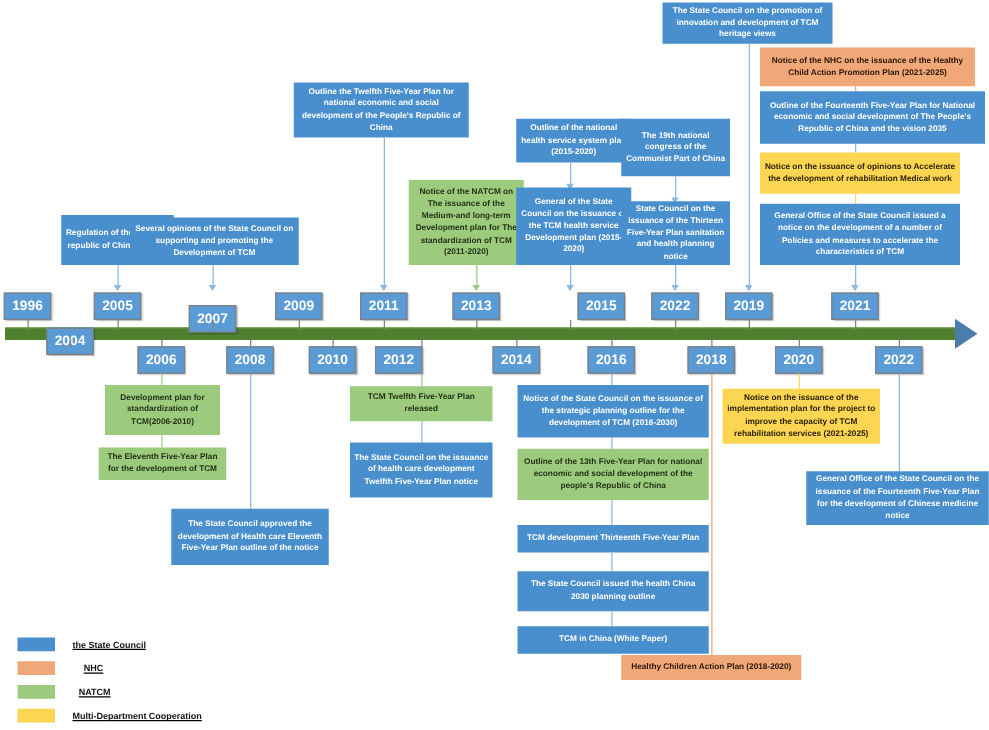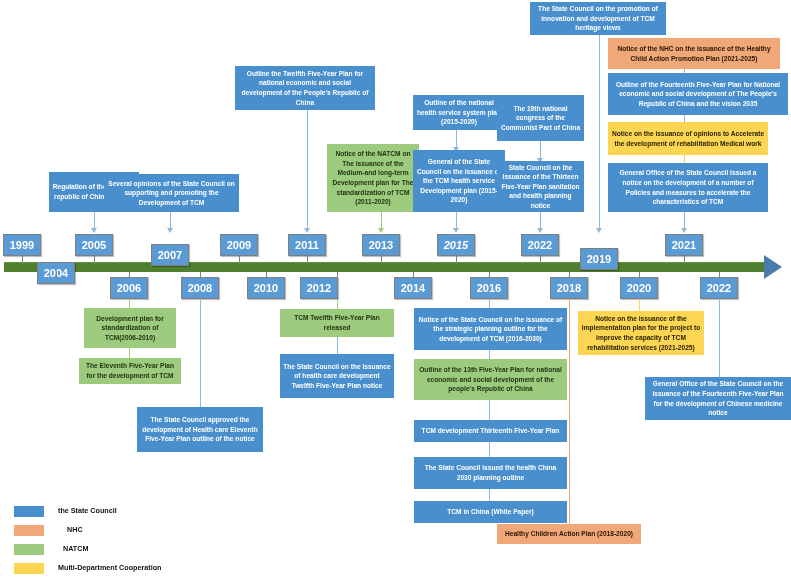--- a/index.html
+++ b/index.html
@@ -37,34 +37,34 @@
   .ln.green{background:#9ccb7d;}
   .ln.orange{background:#f0a878;}
   .ln.yellow{background:#fcd553;}
   .arw{position:absolute;width:0;height:0;border-left:3.5px solid transparent;
        border-right:3.5px solid transparent;}
   .arw.down.blue{border-top:5px solid #8db9de;}
   .arw.down.green{border-top:5px solid #9ccb7d;}
 
   
   .legend{position:absolute;left:14px;top:506px;}
-  .lg-row{display:flex;height:19px;}
+  .lg-row{display:flex;align-items:center;height:19px;text-decoration:underline;}
   .lg-sw{width:30px;height:11px;margin-right:14px;}
   .lg-tx{font-size:7.2px;font-weight:bold;color:#111;}
 </style>
 </head>
 <body>
 
 <div id="canvas">
 
   <div class="axis"></div>
   <div class="axis-arrow"></div>
 
   <div class="year" style="left:3px;top:234px;">
-      <span>1999</span>
+      <span>1996</span>
     </div>
   <div class="ystem" style="left:22px;top:256px;height:8px;"></div>
 
   <div class="year" style="left:75px;top:234px;">
       <span>2005</span>
     </div>
   <div class="ystem" style="left:94px;top:256px;height:8px;"></div>
 
   <div class="year" style="left:151px;top:234px;margin-top:10px;">
       <span>2007</span>
@@ -79,31 +79,31 @@
   <div class="year" style="left:288px;top:234px;">
       <span>2011</span>
     </div>
   <div class="ystem" style="left:307px;top:256px;height:8px;"></div>
 
   <div class="year" style="left:362px;top:234px;">
       <span>2013</span>
     </div>
   <div class="ystem" style="left:381px;top:256px;height:8px;"></div>
 
-  <div class="year" style="left:437px;top:234px;font-style:italic;">
+  <div class="year" style="left:462px;top:234px;">
       <span>2015</span>
     </div>
   <div class="ystem" style="left:456px;top:256px;height:8px;"></div>
 
   <div class="year" style="left:521px;top:234px;">
       <span>2022</span>
     </div>
   <div class="ystem" style="left:540px;top:256px;height:8px;"></div>
 
-  <div class="year" style="left:580px;top:248px;">
+  <div class="year" style="left:580px;top:234px;">
       <span>2019</span>
     </div>
   <div class="ystem" style="left:599px;top:256px;height:8px;"></div>
 
   <div class="year" style="left:665px;top:234px;">
       <span>2021</span>
     </div>
   <div class="ystem" style="left:684px;top:256px;height:8px;"></div>
 
   <div class="year" style="left:37px;top:262px;text-align:right;">

